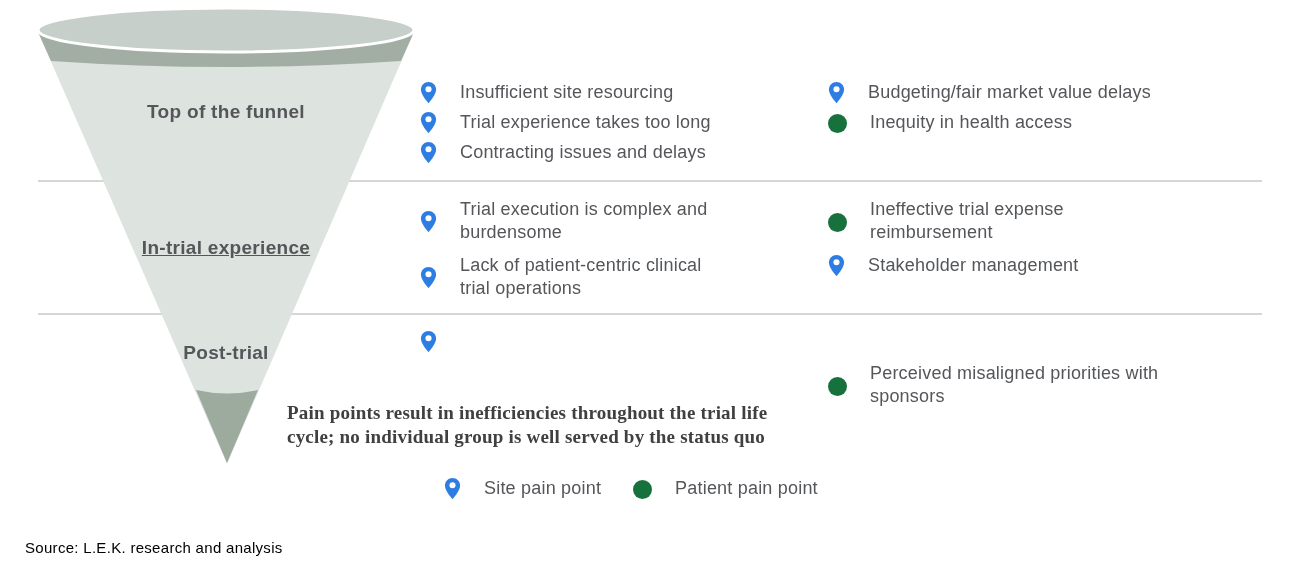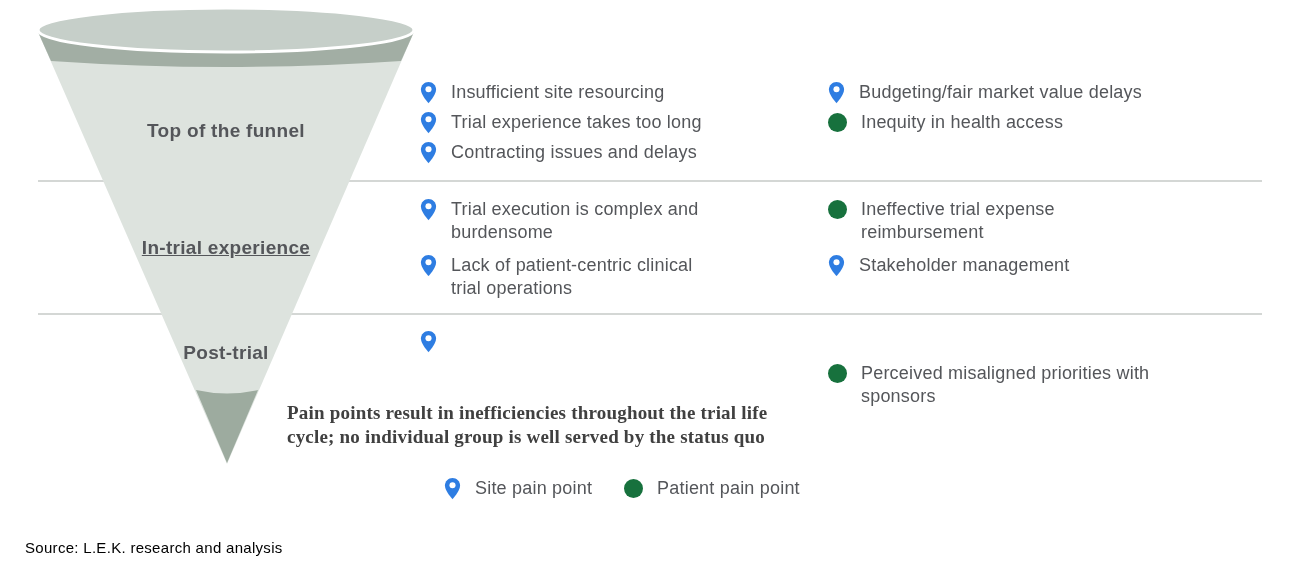--- a/index.html
+++ b/index.html
@@ -41,38 +41,38 @@
     position: absolute;
     left: 60px;
     width: 332px;
     text-align: center;
     font-size: 19px;
     font-weight: 700;
     color: #54565a;
     letter-spacing: 0.3px;
     z-index: 2;
   }
-  .stage-label-1 { top: 120px; }
+  .stage-label-1 { top: 101px; }
   .stage-label-2 { top: 237px; text-decoration: underline; }
   .stage-label-3 { top: 342px; }
 
   
   .col {
     position: absolute;
     display: flex;
     flex-direction: column;
     z-index: 2;
   }
   .col-gap-s { gap: 7px; }
   .col-gap-m { gap: 10px; }
 
   .item {
     display: flex;
-    align-items: flex-start;
-    gap: 14px;
+    align-items: center;
+    gap: 23px;
     font-size: 18px;
     line-height: 23px;
     color: #54565a;
     letter-spacing: 0.2px;
   }
   .item .text div { white-space: nowrap; }
 
   .pin {
     flex: none;
     width: 17px;

